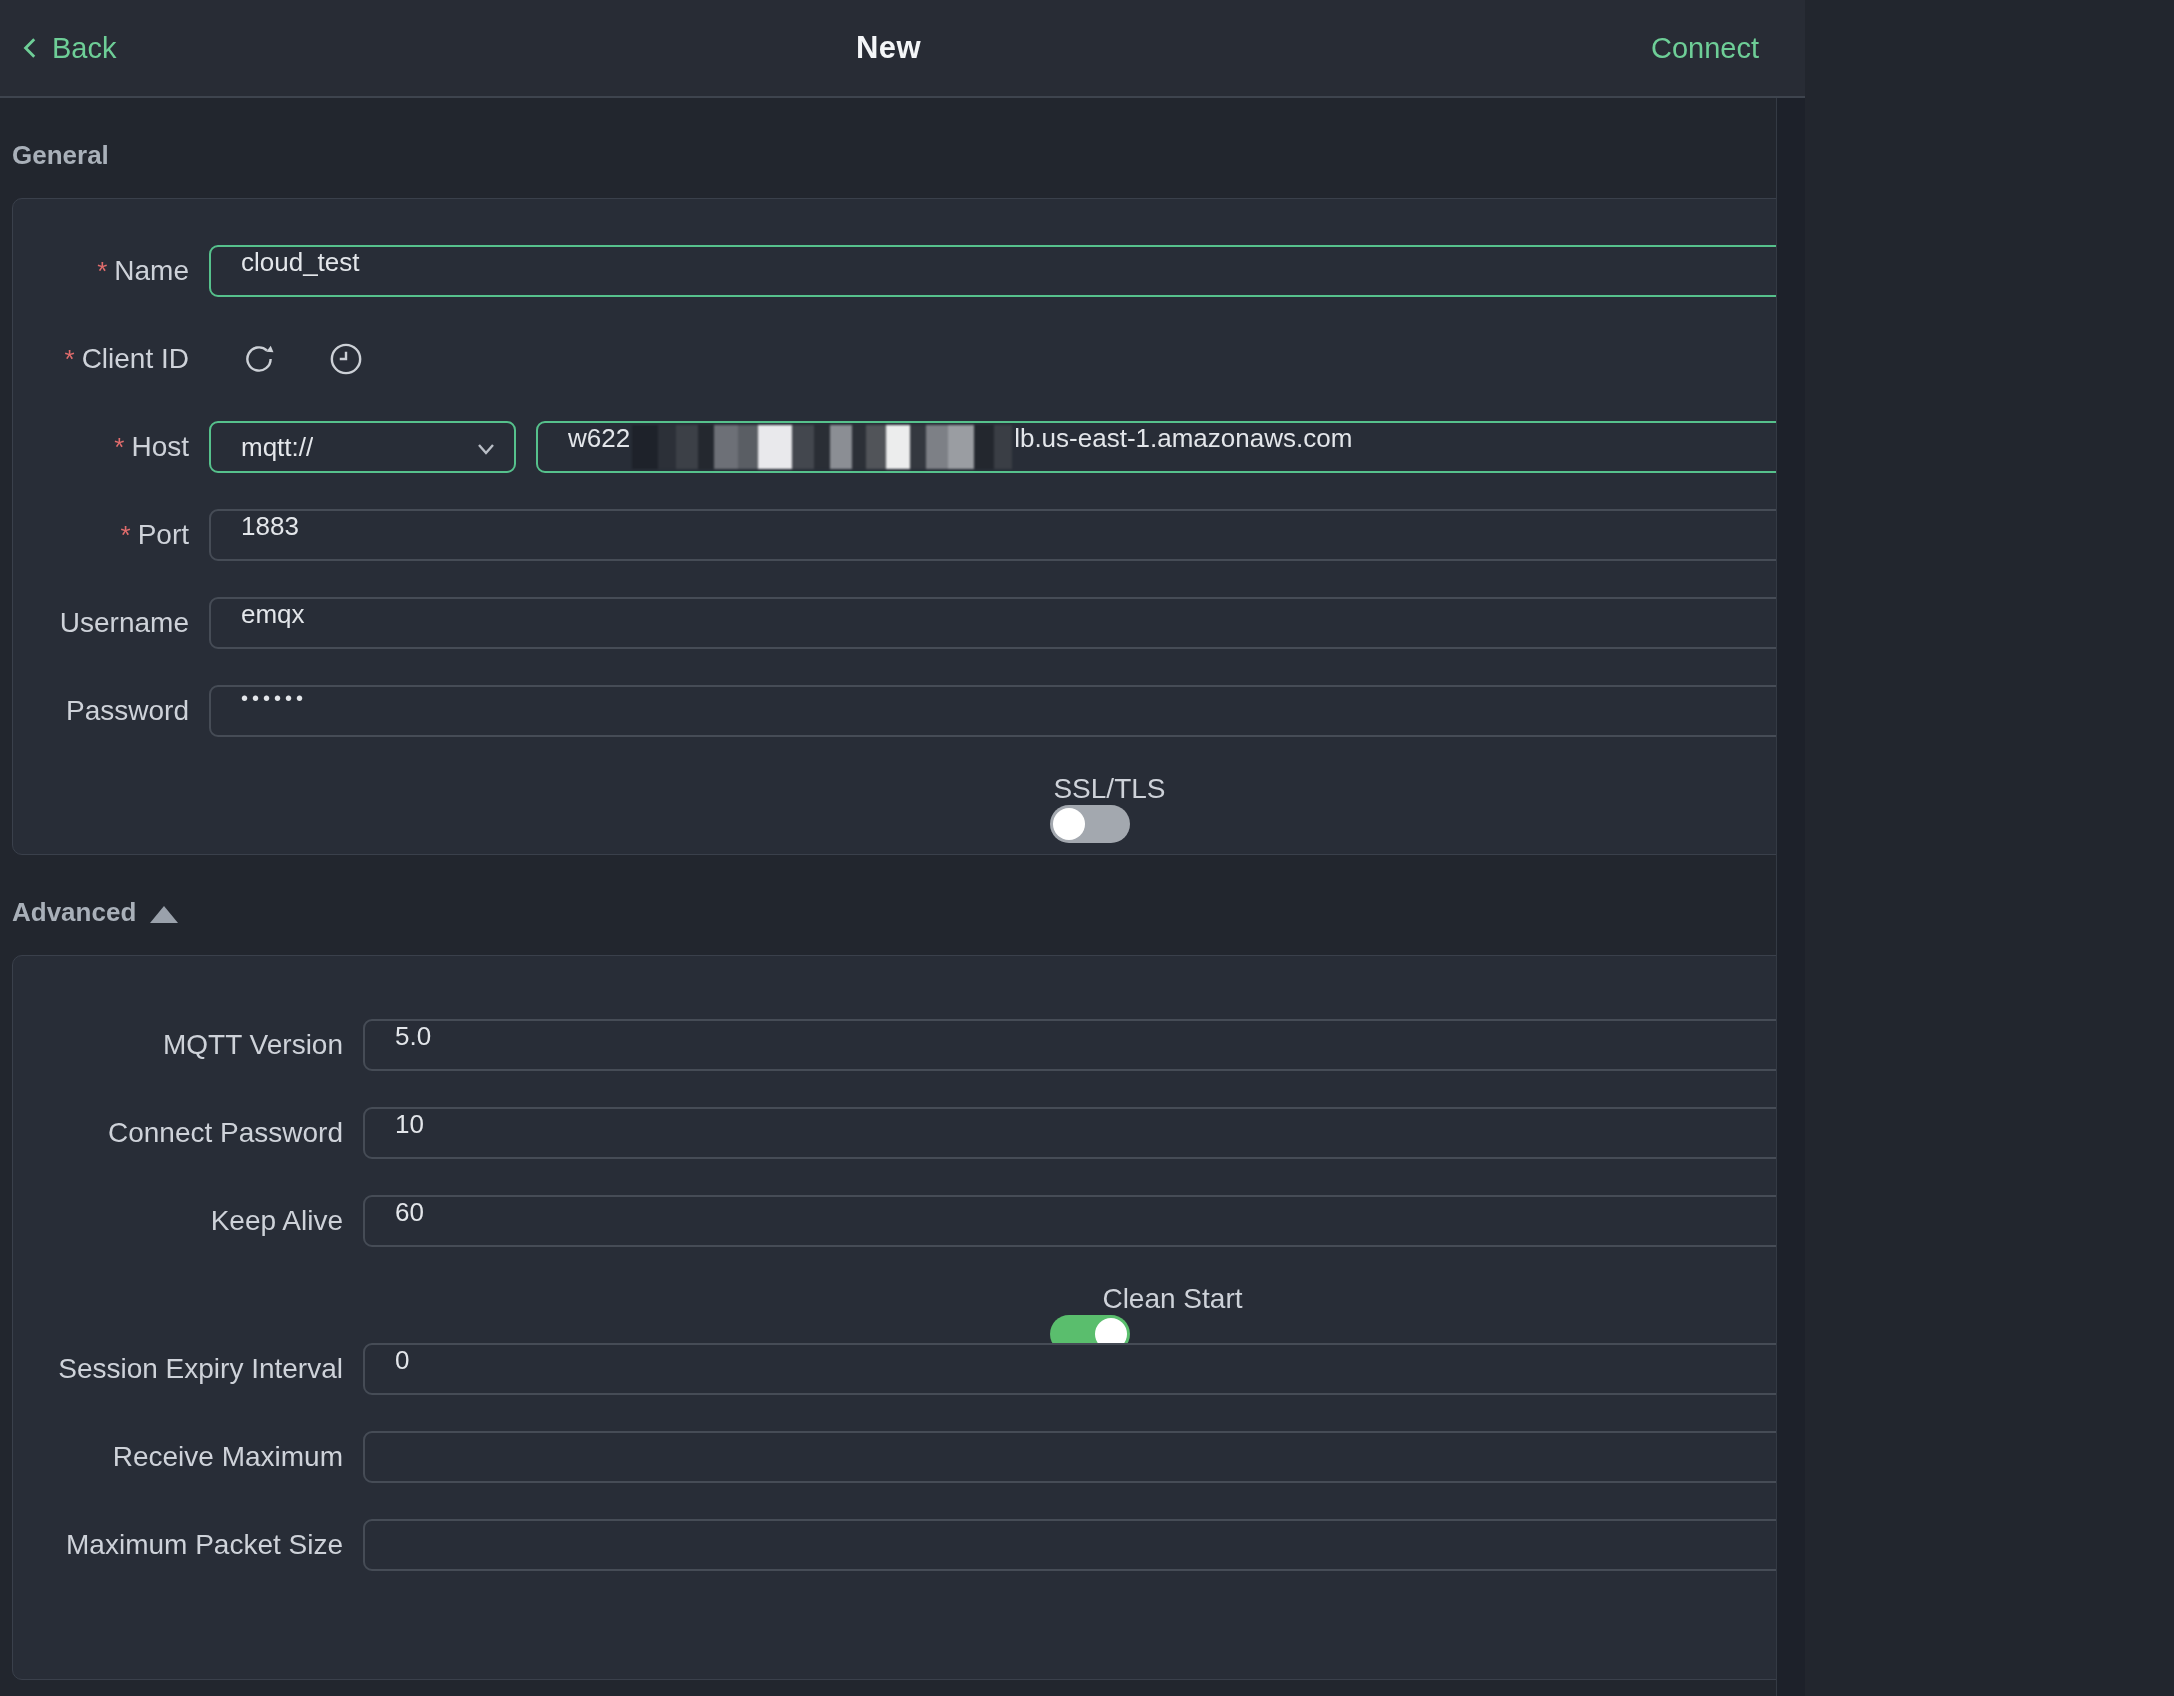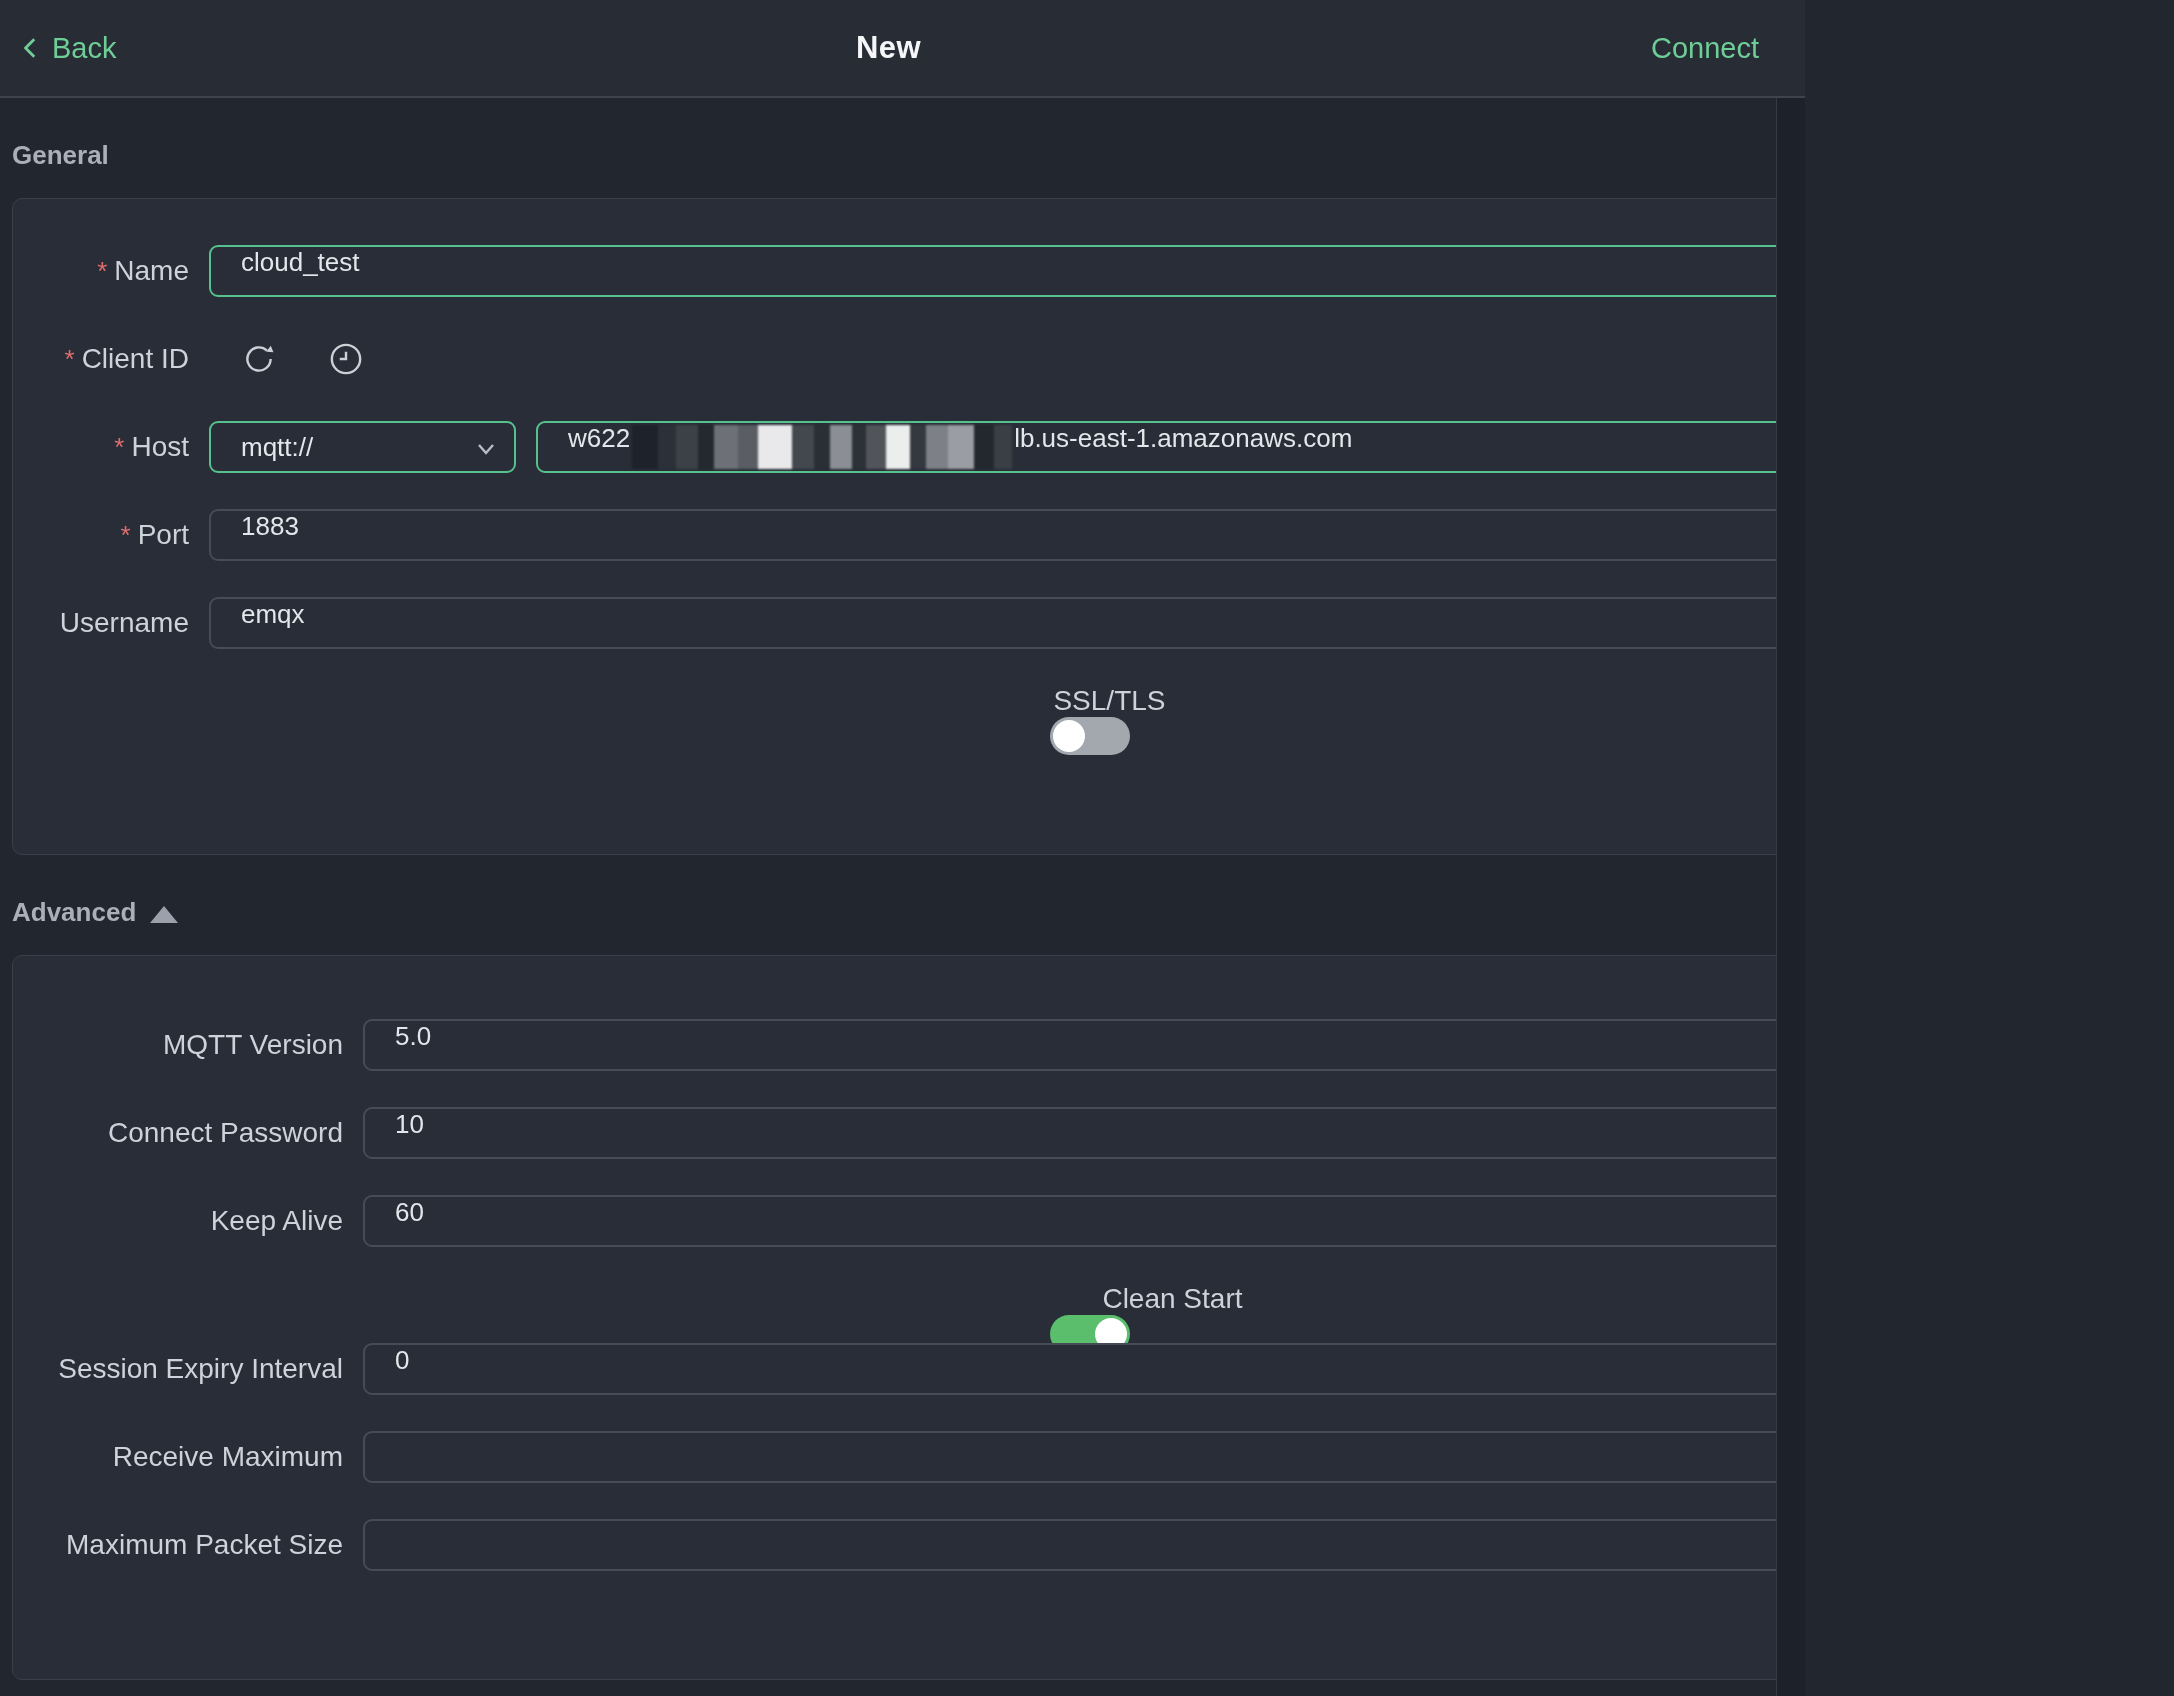--- a/index.html
+++ b/index.html
@@ -254,20 +254,35 @@
 
       <div class="row">
         <div class="lbl">Username</div>
         <div class="gap"></div>
         <div class="field">
           <span class="val">emqx</span>
         </div>
         <div class="after"></div>
       </div>
 
+      <div class="row">
+        <div class="lbl">Password</div>
+        <div class="gap"></div>
+        <div class="field">
+          <span class="val dots">••••••</span>
+          <span class="icn clear-icn">
+            <svg viewBox="0 0 24 24">
+                <circle cx="12" cy="12" r="10"></circle>
+                <line x1="9" y1="9" x2="15" y2="15" stroke-width="2.4"></line>
+                <line x1="15" y1="9" x2="9" y2="15" stroke-width="2.4"></line>
+              </svg>
+          </span>
+        </div>
+        <div class="after"></div>
+      </div>
 
       <div class="row row-toggle">
         <div class="lbl">SSL/TLS</div>
         <div class="gap"></div>
         <div class="switch">
             <span class="knob"></span>
           </div>
       </div>
 
     </section>

